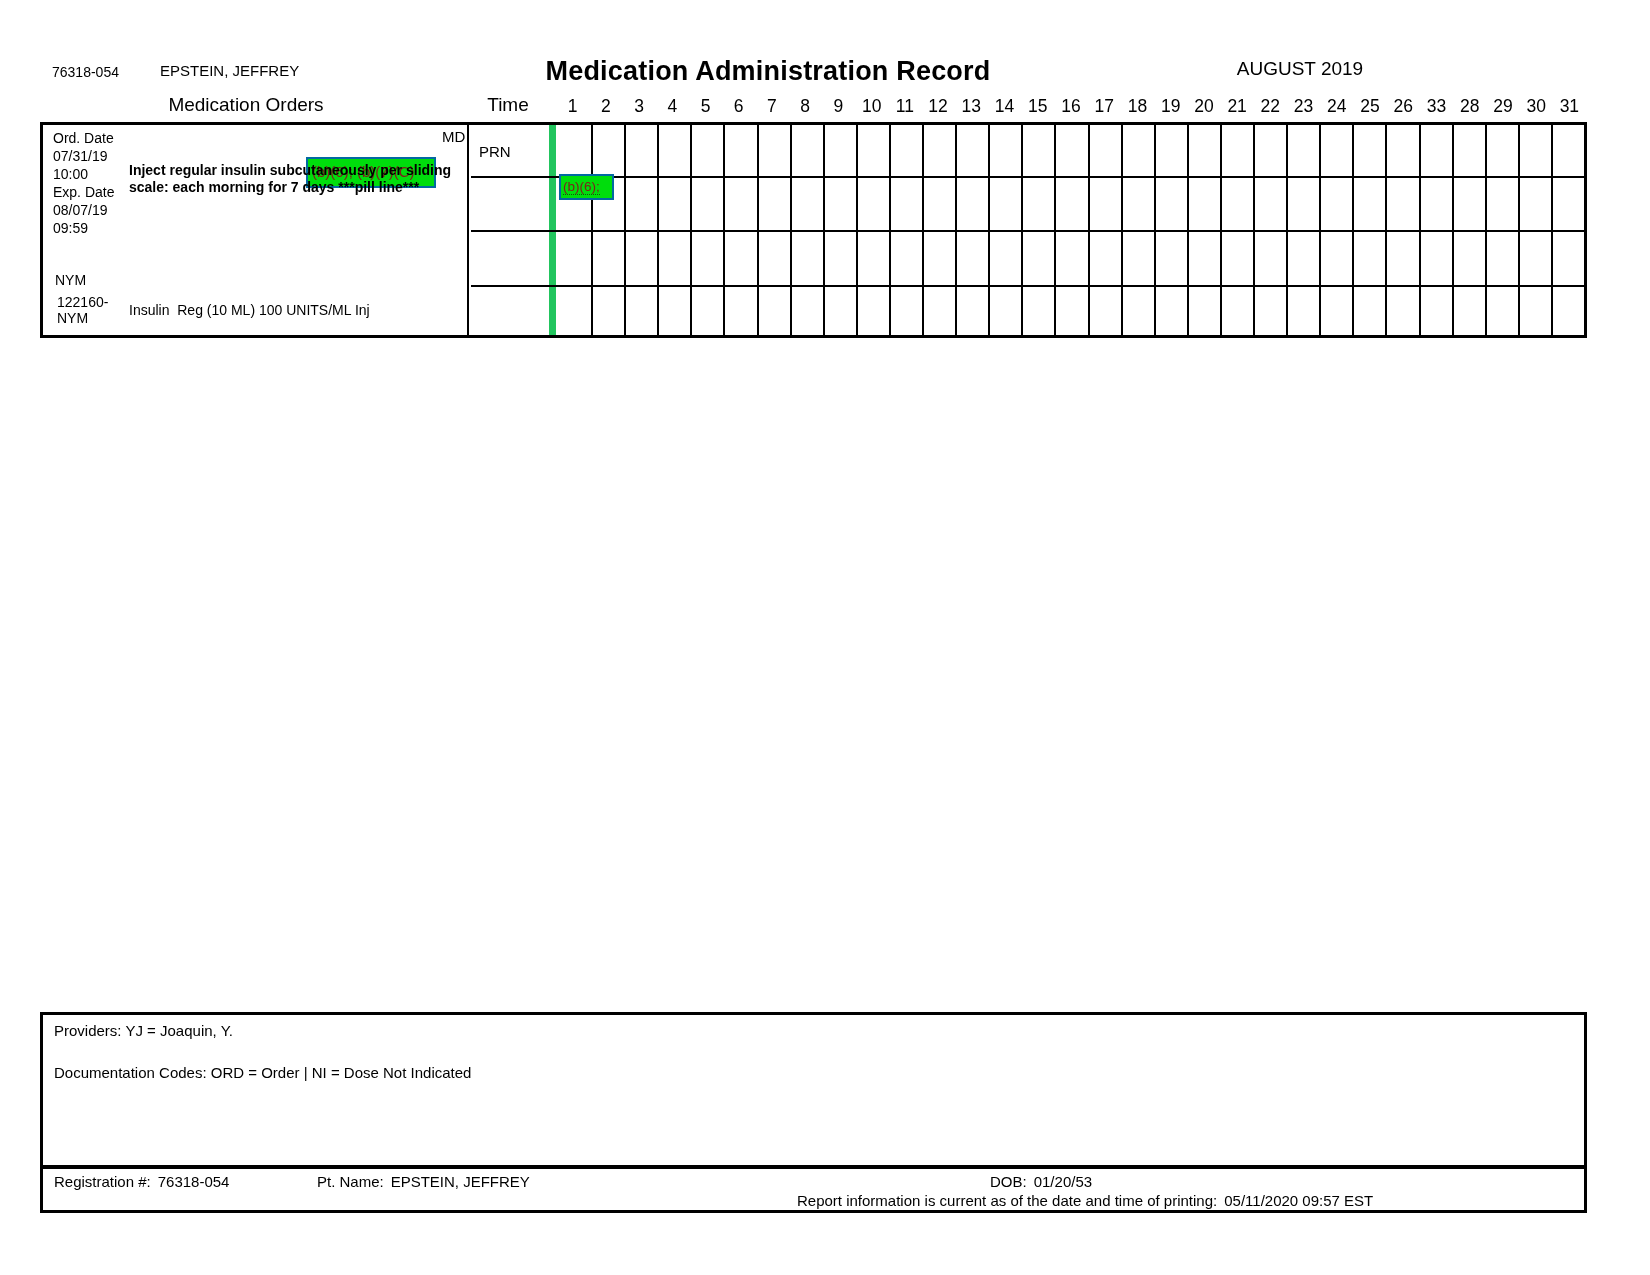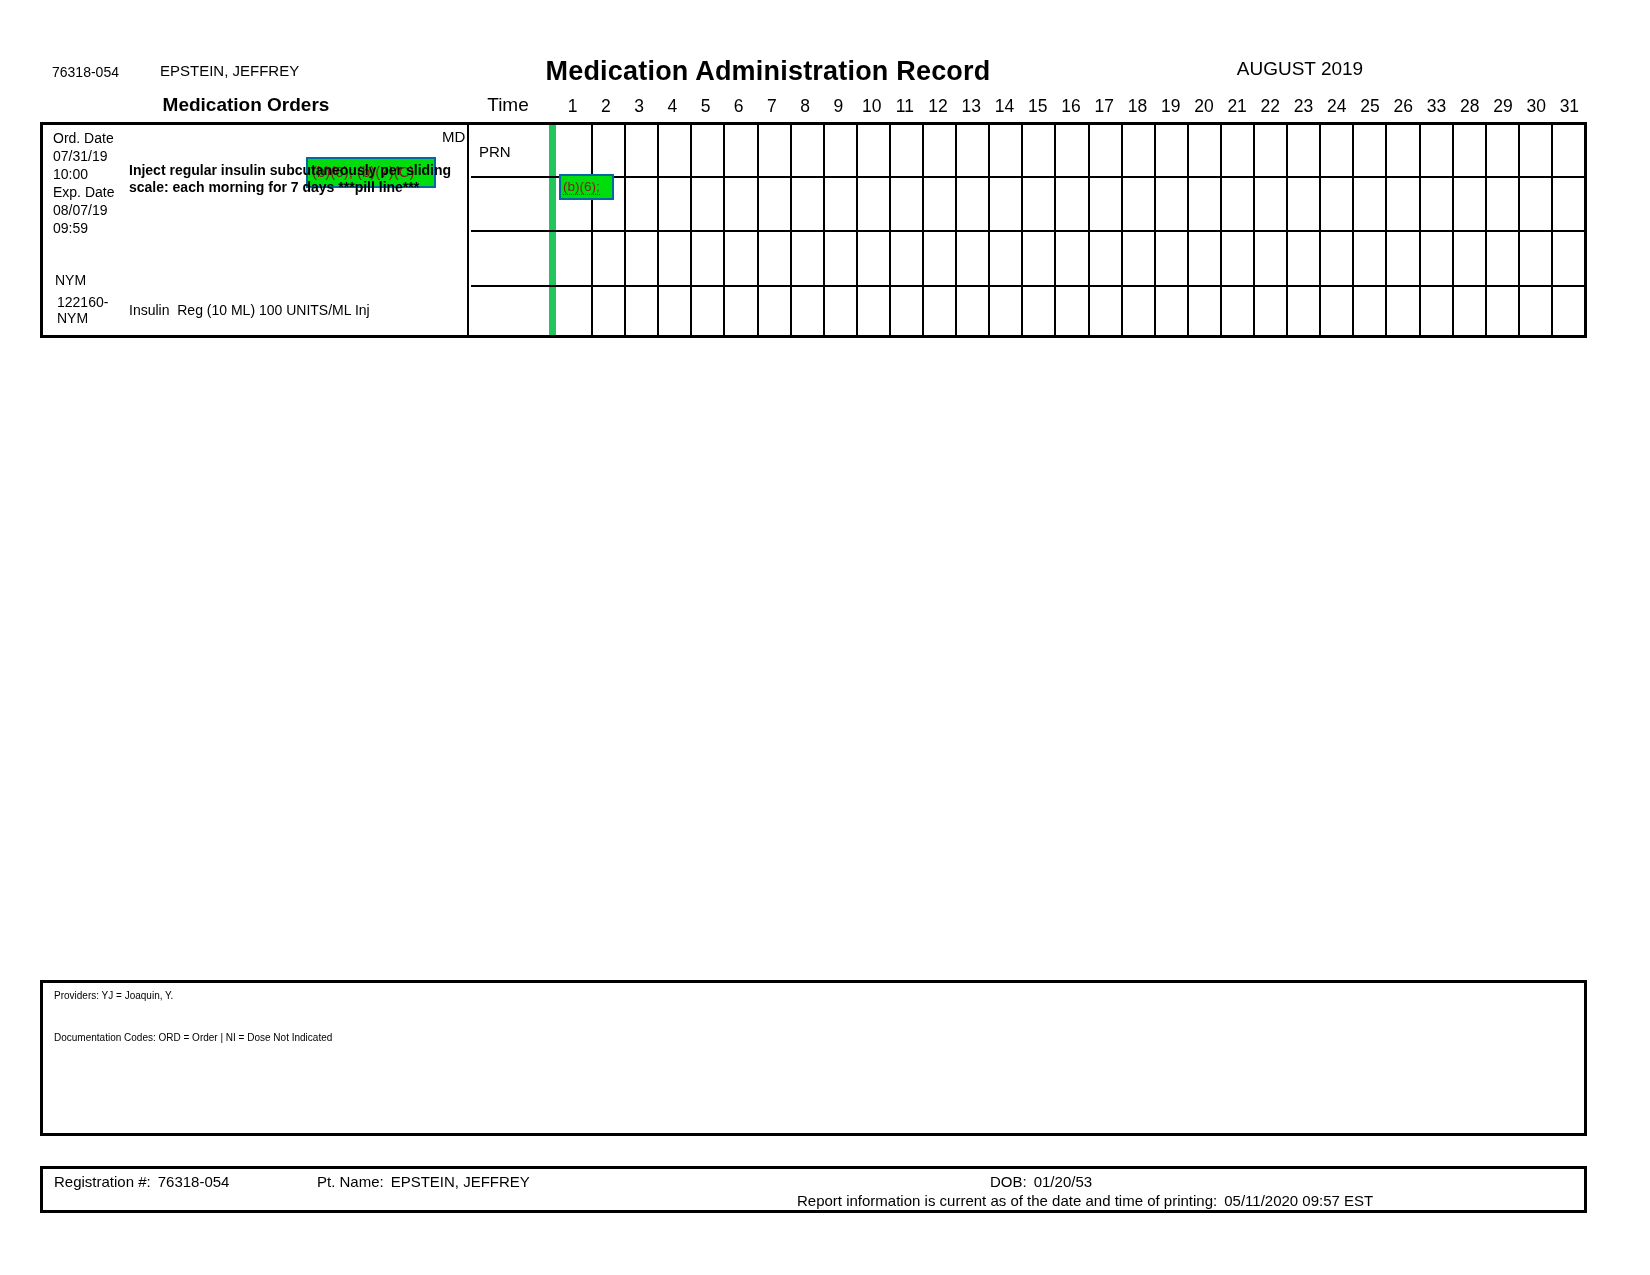--- a/index.html
+++ b/index.html
@@ -13,21 +13,21 @@
   }
   .abs { position:absolute; }
 
   
   .reg-no        { left:52px;  top:64px;  font-size:14px; }
   .patient-name  { left:160px; top:62px;  font-size:15px; }
   .doc-title     { left:528px; top:56px;  width:480px; text-align:center;
                    font-size:27px; font-weight:bold; letter-spacing:0.2px; }
   .month-label   { left:1205px; top:58px; width:190px; text-align:center; font-size:19px; }
 
-  .orders-header { left:40px;  top:94px;  width:412px; text-align:center; font-size:19px;font-weight:bold; }
+  .orders-header { left:40px;  top:94px;  width:412px; text-align:center; font-size:19px; }
   .time-header   { left:448px; top:94px;  width:120px; text-align:center; font-size:19px; }
   .day-labels    { left:556px; top:96px;  width:1030px; display:grid;
                    grid-template-columns:repeat(31,1fr); }
   .day-label     { text-align:center; font-size:17.5px; }
 
   
   .mar-table {
     left:40px; top:122px; width:1547px; height:216px;
     border:3px solid #000; background:#fff;
   }
@@ -61,22 +61,22 @@
     background:#00dd0c; border:2px solid #0369a1; color:#7f1d1d;
     overflow:hidden; white-space:nowrap;margin-top:34px;
   }
   .redact-sig  { position:absolute; left:263px; top:-2px; width:130px; height:31px;
                  font-size:15px; padding:4px 0 0 4px; }
   .redact-day1 { position:absolute; left:516px; top:15px; width:55px; height:26px;
                  font-size:13.5px; padding:3px 0 0 2px; }
   .redact-day1 .dotted { border-bottom:1px dotted #0a5a0a; }
 
   
-  .providers-box { left:40px; top:980px; width:1547px; height:156px;
-                   border:3px solid #000; font-size:10px; }
+  .providers-box { left:40px; top:1012px; width:1547px; height:156px;
+                   border:3px solid #000; font-size:15px; }
   .providers-line { position:absolute; left:11px; top:7px; }
   .codes-line     { position:absolute; left:11px; top:49px; }
 
   .reg-box { left:40px; top:1166px; width:1547px; height:47px;
              border:3px solid #000; font-size:15px; }
   .reg-box .pair { position:absolute; display:flex; gap:7px; white-space:nowrap; }
   .fr-reg  { left:11px;  top:4px; }
   .fr-pt   { left:274px; top:4px; gap:12px; }
   .fr-dob  { left:947px; top:4px; gap:12px; }
   .fr-rep  { left:754px; top:23px; gap:14px; }

